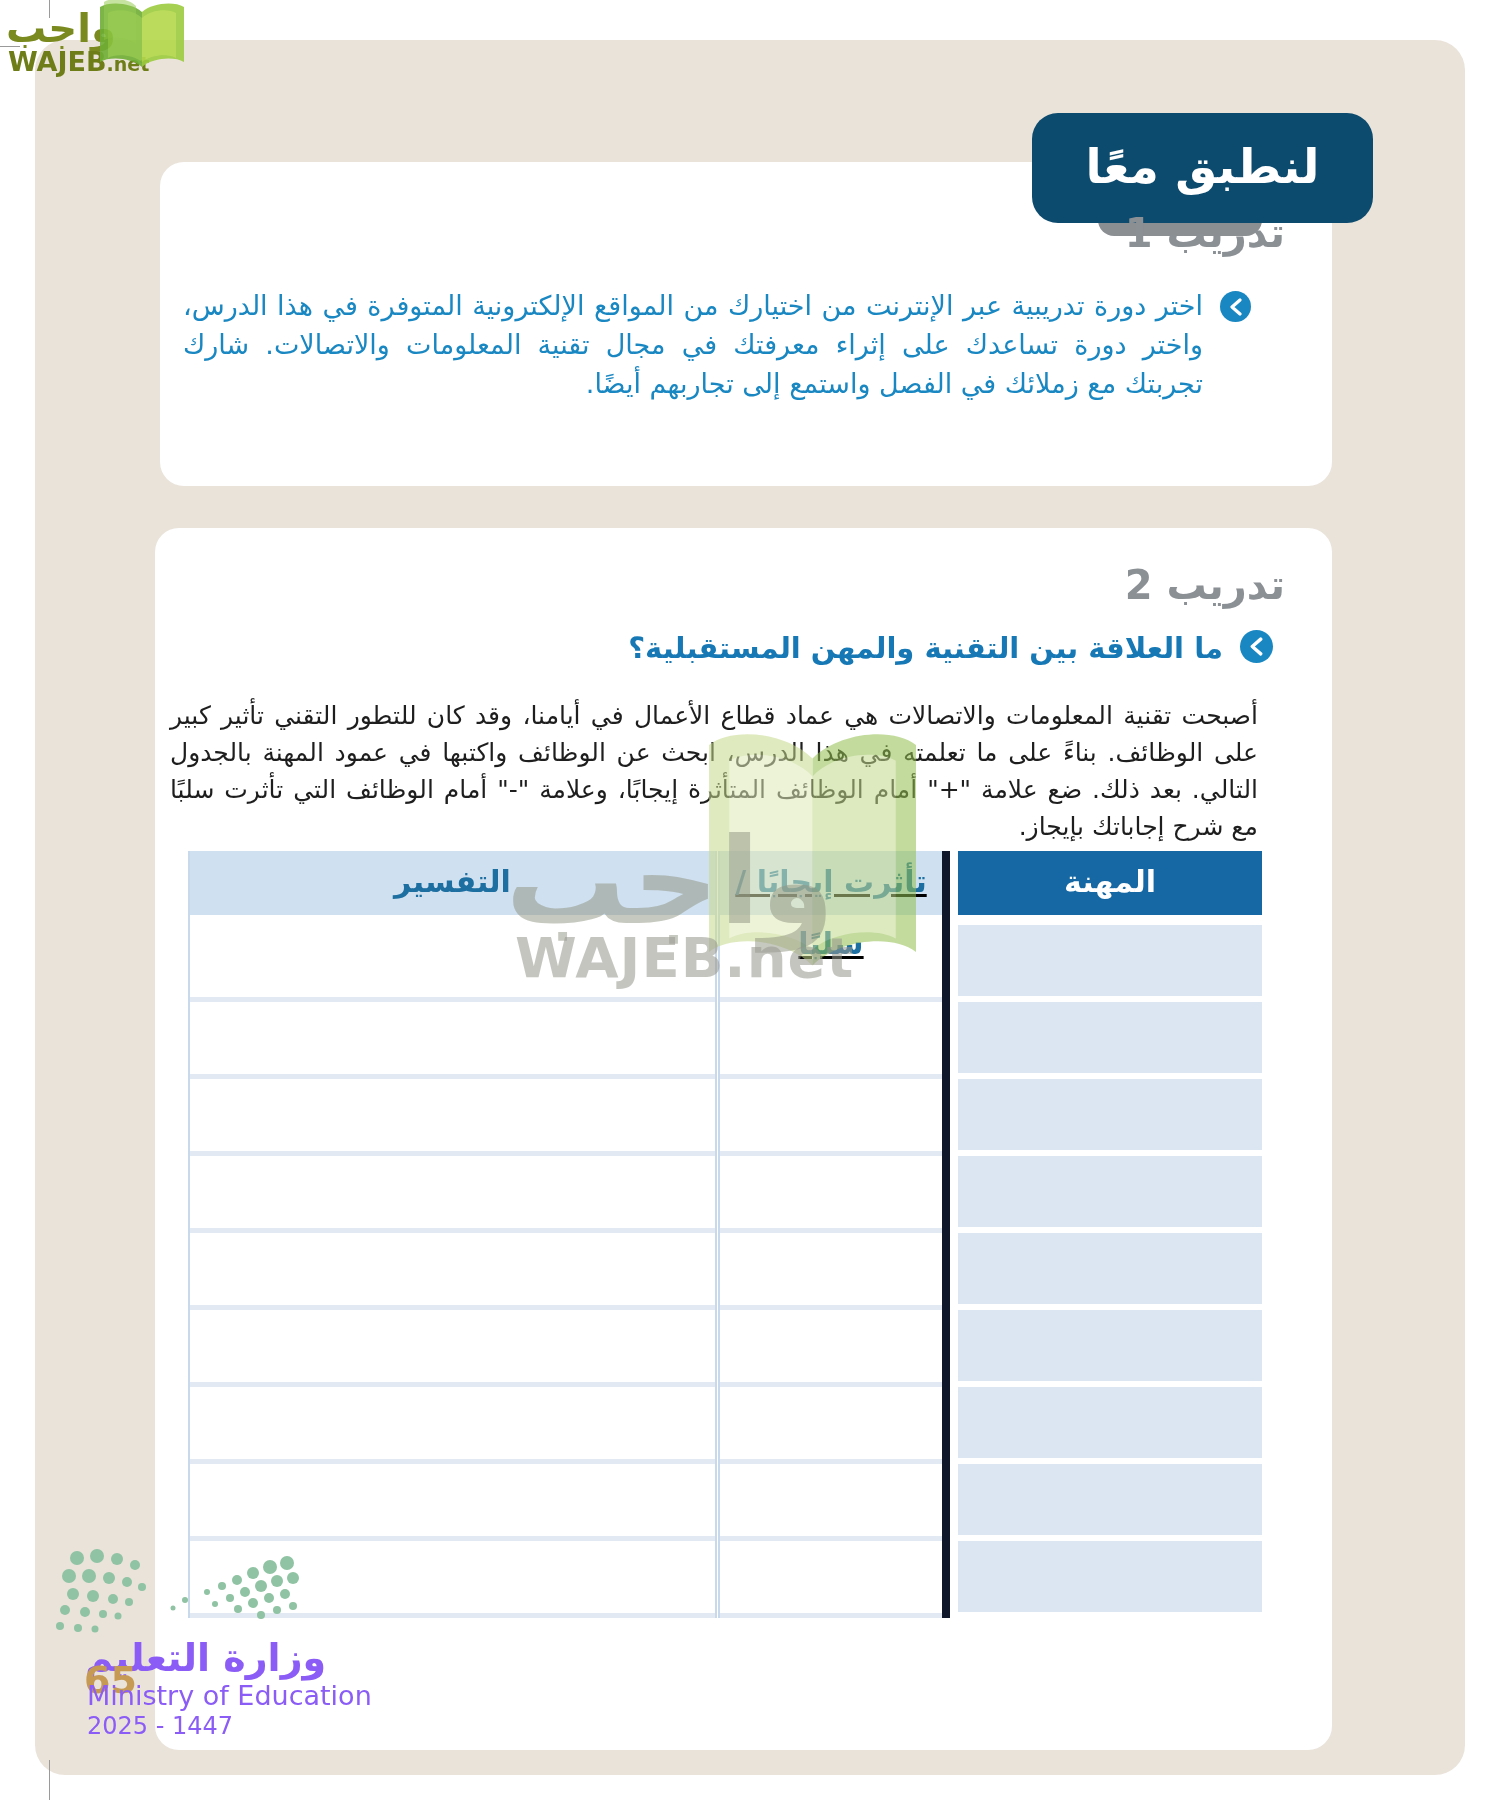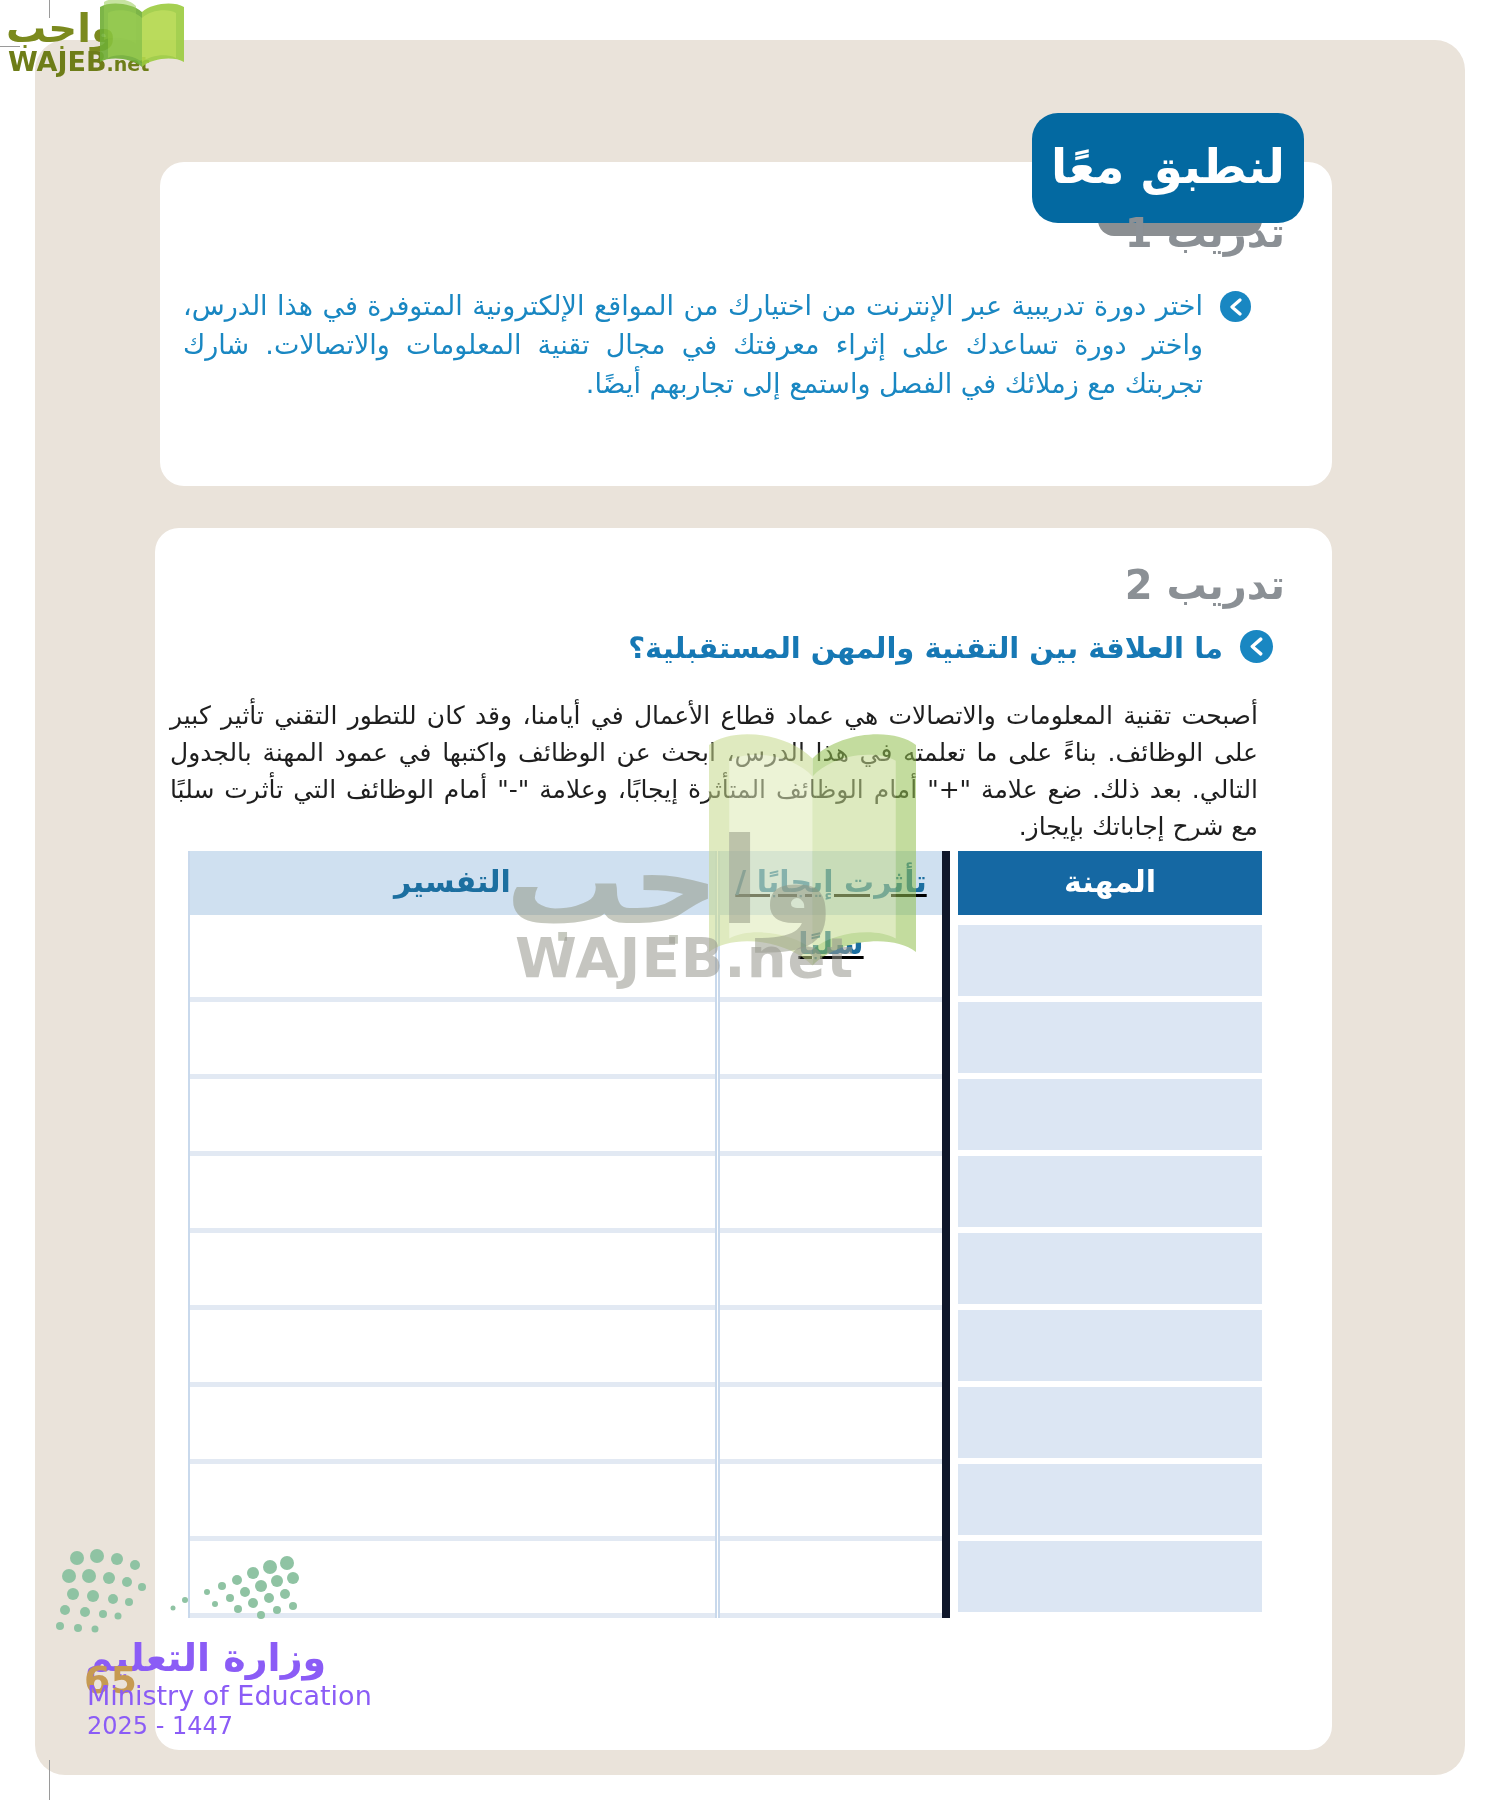--- a/index.html
+++ b/index.html
@@ -10,21 +10,21 @@
   }
   .abs{position:absolute;}
   
   .beige{left:35px;top:40px;width:1430px;height:1735px;background:#eae3da;border-radius:30px;}
   .cropmark{background:#9a9a9a;}
   .card{background:#ffffff;border-radius:24px;}
   #card1{left:160px;top:162px;width:1172px;height:324px;}
   #card2{left:155px;top:528px;width:1177px;height:1222px;}
   
   .badge-tab{left:1098px;top:208px;width:164px;height:28px;background:#8b8f92;border-radius:0 0 16px 16px;}
-  .badge{left:1032px;top:113px;width:272px;height:110px;background:#0369a1;border-radius:26px;
+  .badge{left:1032px;top:113px;width:341px;height:110px;background:#0c4a6e;border-radius:26px;
          color:#ffffff;font-size:47px;font-weight:bold;text-align:center;line-height:108px;direction:rtl;}
   .ex-title{color:#8b9095;font-size:40px;font-weight:bold;direction:rtl;white-space:nowrap;}
   #ex1-title{right:215px;top:210px;}
   #ex2-title{right:215px;top:562px;}
   
   #ex1-block{left:183px;top:286px;width:1068px;direction:rtl;}
   #ex1-block .bullet{position:absolute;right:0;top:5px;}
   #ex1-text{padding-right:48px;color:#1987c2;font-size:27px;font-weight:normal;
             line-height:39px;text-align:justify;}
   .bullet{width:31px;height:31px;border-radius:50%;background:#1987c2;display:flex;

